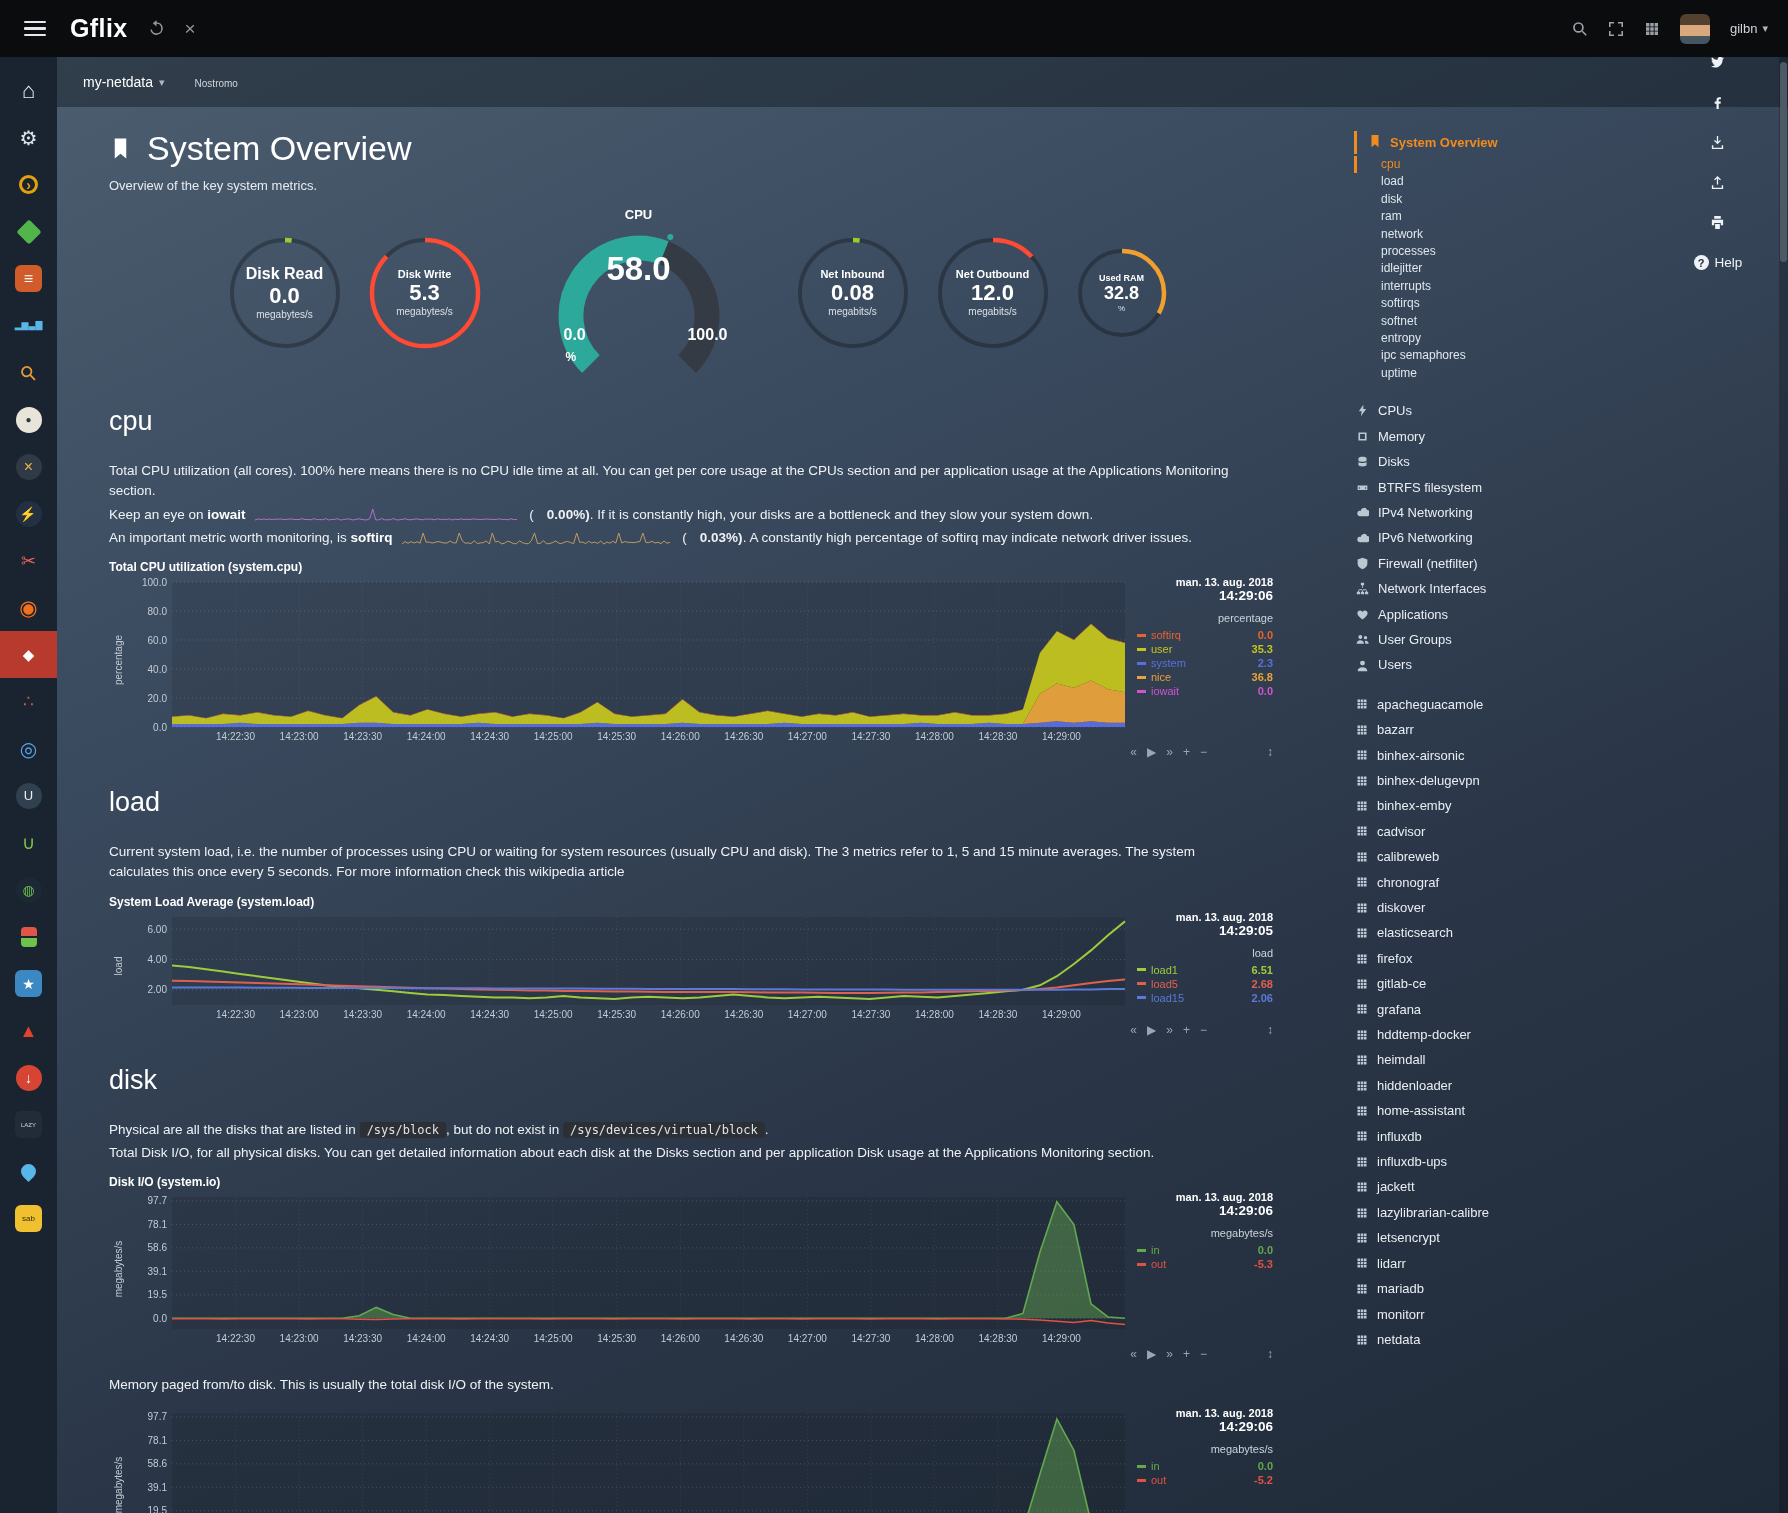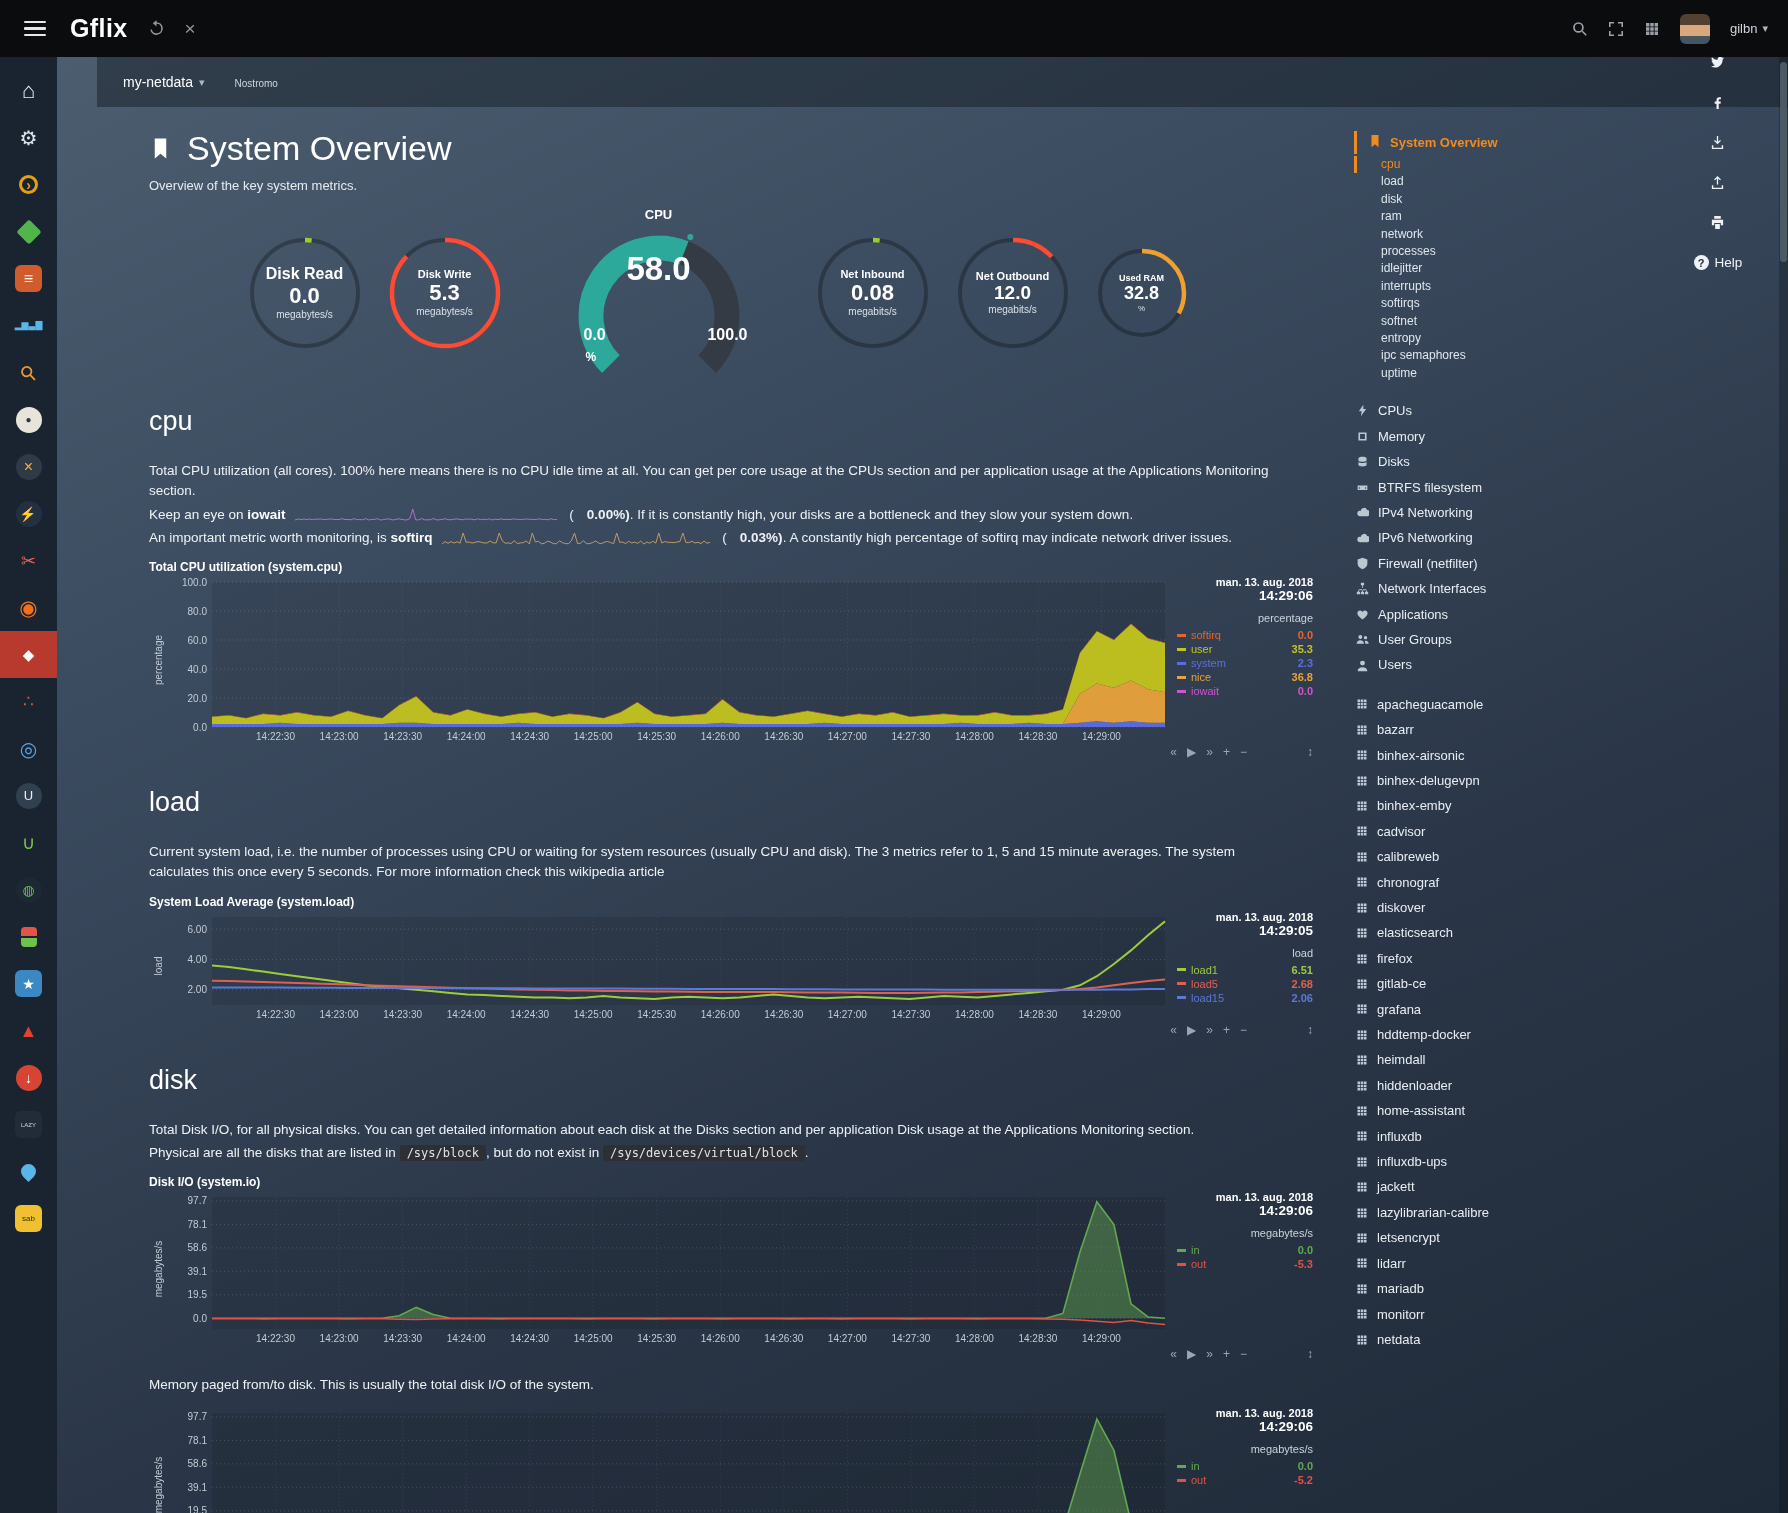--- a/index.html
+++ b/index.html
@@ -26,21 +26,21 @@
   .ai-g{display:flex;align-items:center;justify-content:center;line-height:1;}
   .circ{width:26px;height:26px;border-radius:50%;}
   .rnd{width:27px;height:27px;border-radius:6px;}
   .dia{width:18px;height:18px;border-radius:3px;transform:rotate(45deg);}
   .ringshape{width:19px;height:19px;border:3px solid;border-radius:50%;font-weight:bold;}
   .pills{width:16px;height:20px;border-radius:4px;
     background:linear-gradient(180deg,#e05548 0 44%,rgba(0,0,0,0) 44% 56%,#6cc24a 56%);}
   .drop{width:15px;height:15px;background:#58b6e8;border-radius:50% 50% 50% 0;transform:rotate(-45deg);}
   
   .main{position:absolute;top:57px;left:57px;right:0;bottom:0;overflow:hidden;
-    background:linear-gradient(155deg,#4c5d70 0%,#3b4b5f 30%,#2a3647 65%,#1f2a38 100%);padding-left:40px;}
+    background:linear-gradient(155deg,#4c5d70 0%,#3b4b5f 30%,#2a3647 65%,#1f2a38 100%);}
   .nd-navbar{height:50px;display:flex;align-items:center;padding:0 26px;background:rgba(13,18,24,.42);}
   .nd-left{display:flex;align-items:baseline;gap:30px;}
   .nd-server{font-size:14px;color:#fff;cursor:pointer;display:flex;gap:6px;align-items:center;}
   .nd-host{font-size:10px;color:#cfd7de;}
   .nd-right{margin-left:auto;display:flex;align-items:center;gap:22px;font-size:13.5px;color:#f1f4f7;flex-direction:column;}
   .nd-item{display:flex;align-items:center;gap:6px;cursor:pointer;}
   .badge{background:#9aa6af;color:#222b33;border-radius:10px;font-size:11px;padding:1px 7px;font-weight:bold;}
   .help-ic{width:15px;height:15px;border-radius:50%;background:#eef2f6;color:#232c36;font-size:11px;
     font-weight:bold;display:inline-flex;align-items:center;justify-content:center;}
   .content-row{display:flex;height:calc(100% - 50px);}
@@ -339,21 +339,21 @@
             </svg><div class="g-inner">
               <div class="g-label" style="font-size: 11px;">Net Inbound</div>
               <div class="g-value" style="font-size: 22px;">0.08</div>
               <div class="g-unit" style="font-size: 10px;">megabits/s</div>
             </div></div>
           <div class="gauge " style="width: 118px; height: 118px;"><svg width="118" height="118">
               <circle cx="59" cy="59" r="53" fill="none" stroke="rgba(0,0,0,0.28)" stroke-width="4"></circle>
               <circle cx="59" cy="59" r="53" fill="none" stroke="#ff4b33" stroke-width="4.5" stroke-dasharray="43.3 333.0" transform="rotate(-90 59 59)"></circle>
             </svg><div class="g-inner">
               <div class="g-label" style="font-size: 11px;">Net Outbound</div>
-              <div class="g-value" style="font-size: 19px;">12.0</div>
+              <div class="g-value" style="font-size: 22px;">12.0</div>
               <div class="g-unit" style="font-size: 10px;">megabits/s</div>
             </div></div>
           <div class="gauge " style="width: 96px; height: 96px;"><svg width="96" height="96">
               <circle cx="48" cy="48" r="42" fill="none" stroke="rgba(0,0,0,0.28)" stroke-width="4"></circle>
               <circle cx="48" cy="48" r="42" fill="none" stroke="#f0a02f" stroke-width="4.5" stroke-dasharray="87.1 263.9" transform="rotate(-90 48 48)"></circle>
             </svg><div class="g-inner">
               <div class="g-label" style="font-size: 9px;">Used RAM</div>
               <div class="g-value" style="font-size: 18px;">32.8</div>
               <div class="g-unit" style="font-size: 8px;">%</div>
             </div></div>
@@ -559,24 +559,24 @@
             <span class="tbtn">«</span>
             <span class="tbtn">▶</span>
             <span class="tbtn">»</span>
             <span class="tbtn">+</span>
             <span class="tbtn">−</span>
             <span class="tbtn resize">↕</span>
           </div>
         </div>
 
       <h2 class="section-h">disk</h2>
-      <p class="desc"><span>Total Disk I/O, for all physical disks. You can get detailed information about each disk at the Disks section and per application Disk usage at the Applications Monitoring section.</span></p>
       <p class="desc">
         <span>Physical are all the disks that are listed in </span><code class="path">/sys/block</code><span>, but do not exist in </span><code class="path">/sys/devices/virtual/block</code><span>.</span>
       </p>
+      <p class="desc"><span>Total Disk I/O, for all physical disks. You can get detailed information about each disk at the Disks section and per application Disk usage at the Applications Monitoring section.</span></p>
       <div id="chart-io" class="chart">
           <div class="chart-title">Disk I/O (system.io)</div>
           <div class="chart-body">
             <div class="ylab">
               <span>megabytes/s</span>
             </div>
             <svg width="1005" height="155" class="plot">
               <rect x="46" y="6" width="953" height="132" fill="rgba(0,0,0,0.10)"></rect>
               <line x1="109.53333333333333" y1="6" x2="109.53333333333333" y2="138" stroke="rgba(255,255,255,0.09)" stroke-dasharray="1,3"></line>
               <text x="109.53333333333333" y="151" text-anchor="middle" class="tick">14:22:30</text>

